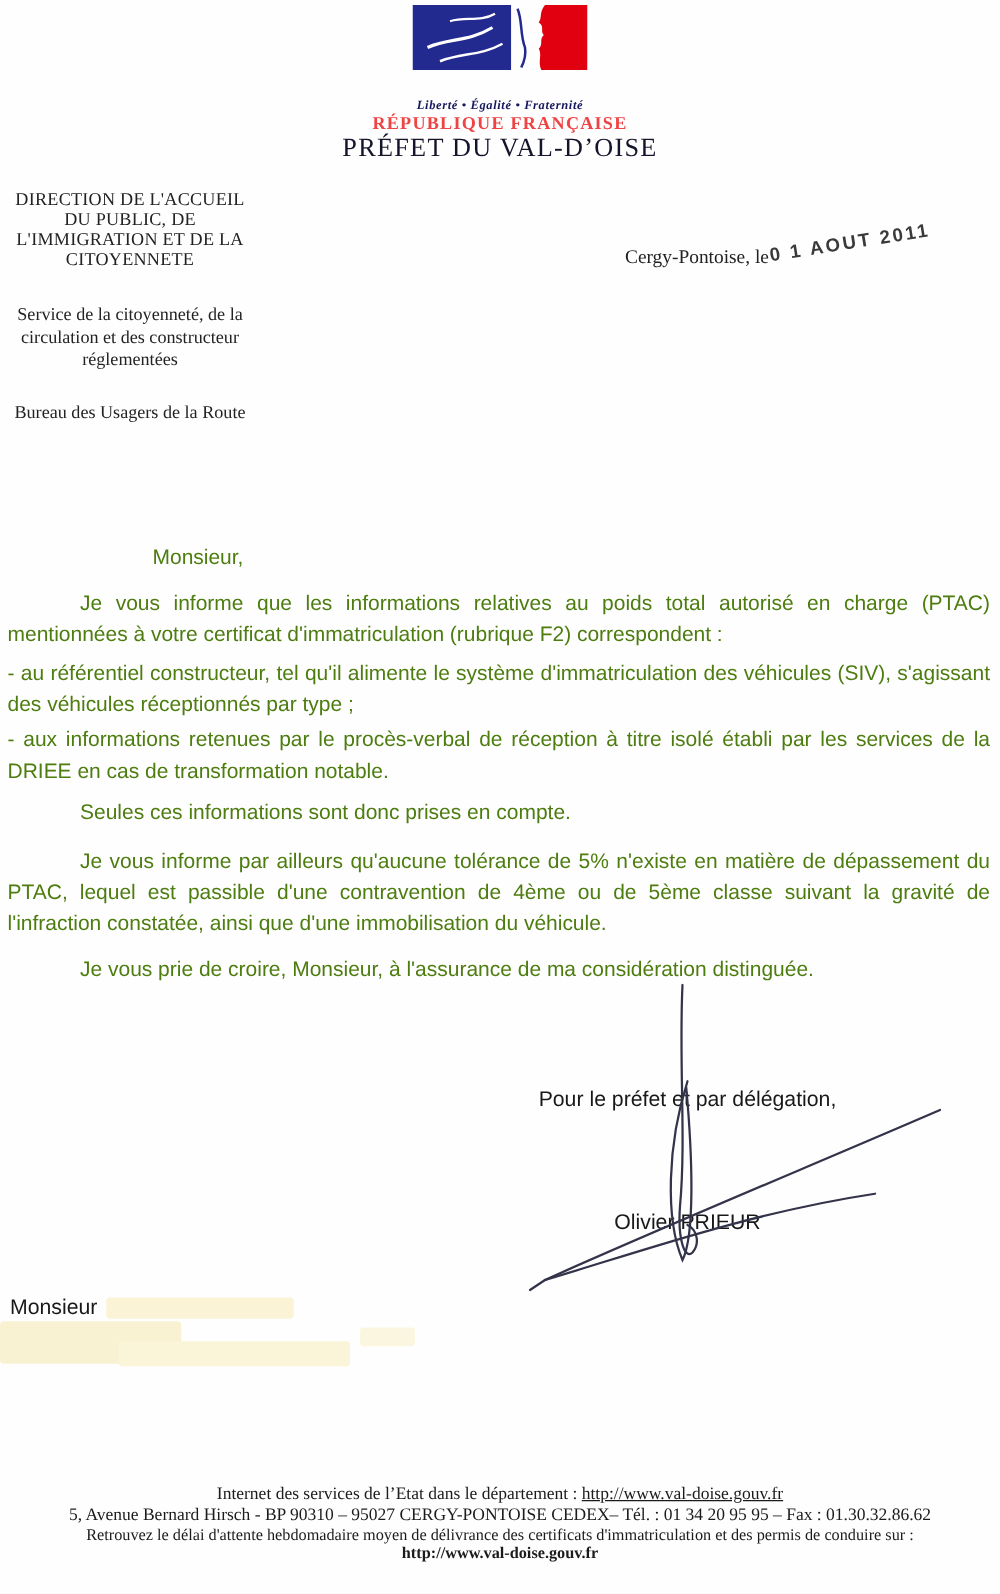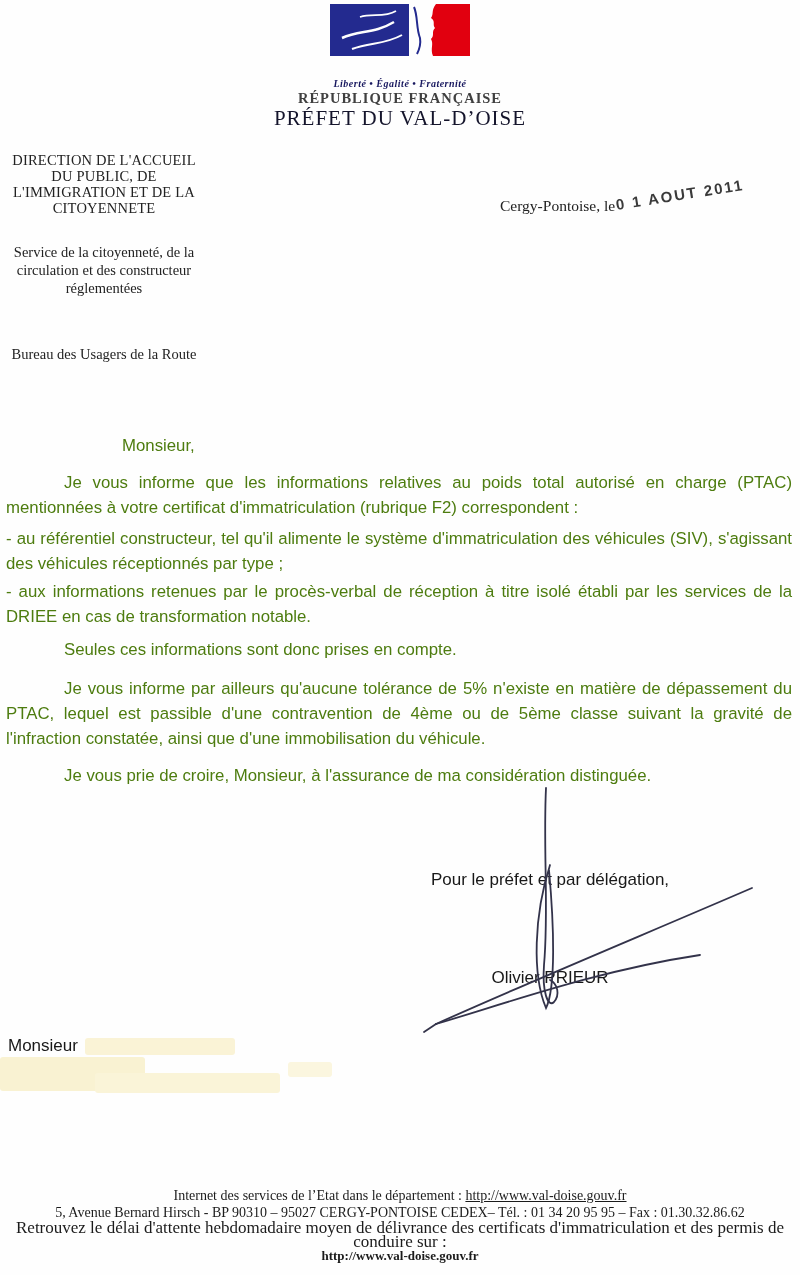--- a/index.html
+++ b/index.html
@@ -16,34 +16,34 @@
   
   .logo-wrap{position:absolute;top:4px;left:0;width:100%;text-align:center;}
   .logo-svg{display:inline-block;width:140px;height:52px;}
   .motto{
     font-family:"Liberation Serif", serif;
     font-style:italic;font-weight:bold;font-size:10px;color:#17175e;
     margin-top:18px;letter-spacing:0.5px;
   }
   .republic{
     font-family:"Liberation Serif", serif;
-    font-weight:bold;font-size:14.5px;color:#404040;
+    font-weight:bold;font-size:14.5px;color:#ef4444;
     letter-spacing:1px;margin-top:1px;
   }
   .doc-title{
     position:absolute;top:106px;left:0;width:100%;text-align:center;
     font-family:"Liberation Serif", serif;
     font-size:21px;color:#14142b;letter-spacing:1px;
   }
   
   .sender{position:absolute;left:8px;top:152px;width:192px;text-align:center;
     font-family:"Liberation Serif", serif;font-size:14.5px;color:#222;}
   .sender .direction{line-height:16px;letter-spacing:0.2px;}
   .sender .service{margin-top:27px;line-height:18px;}
-  .sender .bureau{margin-top:48px;line-height:18px;}
+  .sender .bureau{margin-top:24px;line-height:18px;}
   .affaire{position:absolute;left:8px;top:355px;text-align:left;
     font-family:"Liberation Sans", sans-serif;font-size:13.5px;color:#2a2a2a;line-height:16.5px;}
   .affaire .u{text-decoration:underline;}
   
   .dateline-place{position:absolute;left:500px;top:197px;
     font-family:"Liberation Serif", serif;font-size:15.5px;color:#222;}
   .date-stamp{
     position:absolute;left:615px;top:186px;
     font-family:"Liberation Sans", sans-serif;
     font-weight:bold;font-size:15px;color:#3a3a3a;
@@ -74,21 +74,21 @@
   .r1{left:85px;top:1038px;width:150px;height:17px;background:#faf3d6;}
   .r2{left:0px;top:1057px;width:145px;height:34px;background:#f9f2d2;}
   .r3{left:95px;top:1073px;width:185px;height:20px;background:#faf4d8;}
   .r4{left:288px;top:1062px;width:44px;height:15px;background:#fbf6df;}
   
   .footer{position:absolute;left:0;top:1188px;width:100%;text-align:center;
     font-family:"Liberation Serif", serif;color:#1b1b1b;}
   .f-line1{font-size:14px;line-height:16px;}
   .f-line2{font-size:14px;line-height:17px;}
   .f-notice{font-size:12.5px;line-height:14px;margin-top:11px;}
-  .f-notice2{font-size:17px;line-height:14px;}
+  .f-notice2{font-size:13px;line-height:14px;}
   .f-url{font-size:13px;font-weight:bold;line-height:14px;}
   .u{text-decoration:underline;}
 </style>
 </head>
 <body>
 
 <div class="page">
 
   <div class="logo-wrap">
     <svg class="logo-svg" viewBox="0 0 140 52" aria-hidden="true">

